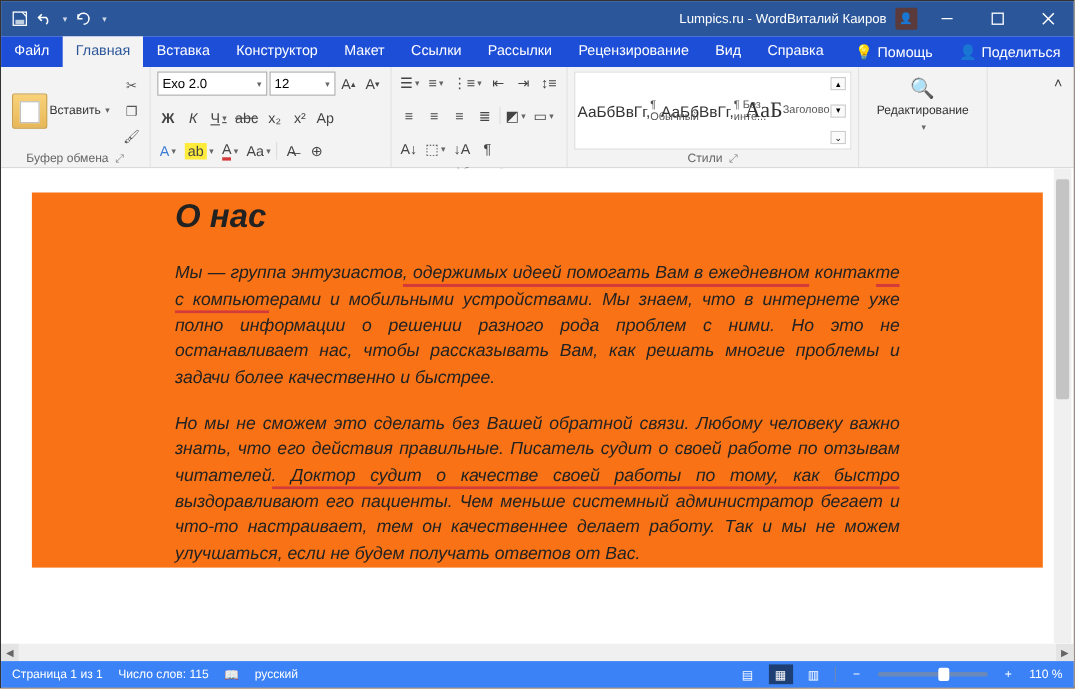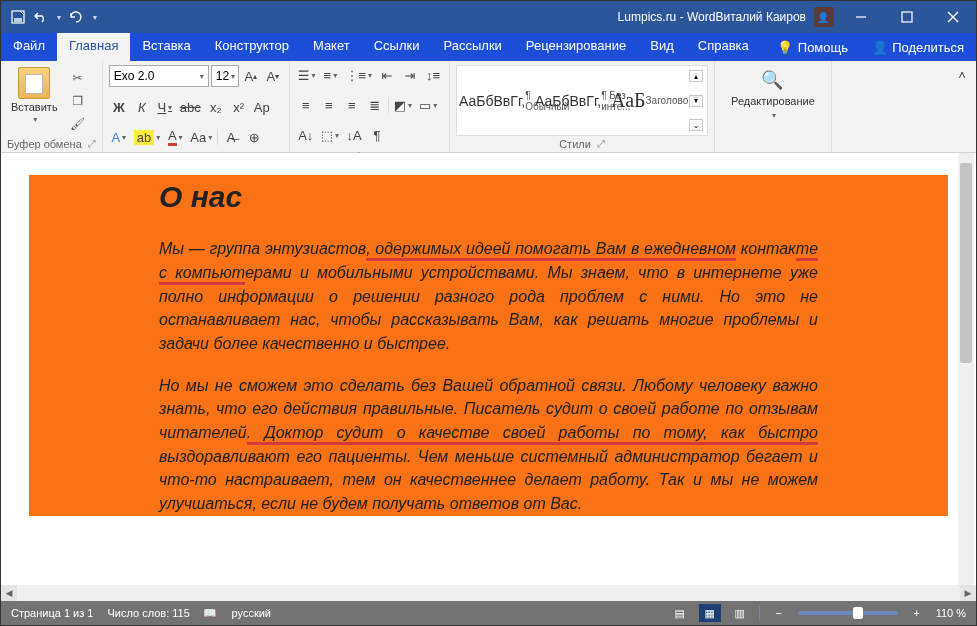--- a/index.html
+++ b/index.html
@@ -15,45 +15,45 @@
 .win-btn { width: 46px; height: 32px; display:flex; align-items:center; justify-content:center; }
 .menubar { height: 28px; background: #1d4ed8; color:#fff; display:flex; font-size:13px; }
 .menu-item { padding: 5px 12px; cursor:pointer; }
 .menu-item.active { background:#f3f3f3; color:#2b579a; }
 .menu-right { margin-left:auto; display:flex; }
 .menu-right .menu-item { display:flex; align-items:center; gap:4px; }
 .ribbon { height: 92px; background:#f3f3f3; border-bottom:1px solid #d4d4d4; display:flex; }
 .group { border-right:1px solid #e1e1e1; padding: 4px 6px 2px 6px; display:flex; flex-direction:column; justify-content:space-between; position:relative; }
 .group-body { display:flex; gap:6px; flex:1; }
 .group-label { font-size:11px; color:#666; text-align:center; padding-top:2px; display:flex; justify-content:center; align-items:center; gap:6px; }
-.paste-btn { display:flex; flex-direction:column; align-items:center; gap:2px; font-size:11px; color:#333; padding:2px 4px; }
+.paste-btn { display:flex; flex-direction:row; align-items:center; gap:2px; font-size:11px; color:#333; padding:2px 4px; }
 .paste-icon { width:32px; height:32px; background:linear-gradient(#f9d27a,#e8b757); border:1px solid #c79a3a; border-radius:2px; position:relative; }
 .paste-icon::after{ content:""; position:absolute; top:6px; left:6px; right:6px; bottom:4px; background:#fff; border:1px solid #bbb; }
 .small-col { display:flex; flex-direction:column; gap:5px; justify-content:center; }
 .sb { width:20px; height:18px; display:inline-flex; align-items:center; justify-content:center; font-size:12px; color:#555; }
 .font-row { display:flex; gap:2px; align-items:center; margin-bottom:4px; }
 .font-name { width:100px; height:22px; border:1px solid #ababab; background:#fff; font-size:12px; padding:0 4px; display:flex; align-items:center; justify-content:space-between; }
-.font-size { width:28px; height:22px; border:1px solid #ababab; background:#fff; font-size:12px; padding:0 4px; display:flex; align-items:center; justify-content:space-between; }
+.font-size { width:60px; height:22px; border:1px solid #ababab; background:#fff; font-size:12px; padding:0 4px; display:flex; align-items:center; justify-content:space-between; }
 .fbtn { min-width:20px; height:20px; font-size:13px; color:#444; display:inline-flex; align-items:center; justify-content:center; padding:0 2px; }
 .fbtn.bold{font-weight:bold;} .fbtn.ital{font-style:italic;} .fbtn.und{text-decoration:underline;}
 .caret { font-size:8px; margin-left:2px; color:#666; }
 .row { display:flex; gap:3px; align-items:center; margin-bottom:4px; }
 .style-gallery { display:flex; gap:8px; border:1px solid #ddd; background:#fff; padding:2px; }
 .style-item { width:68px; display:flex; align-items:center; font-size:10px; color:#555; }
 .style-prev { font-size:14px; color:#333; padding:2px 0; }
 .spin-col { display:flex; flex-direction:column; justify-content:space-between; padding:2px; gap:2px;}
 .spin { width:14px; height:12px; border:1px solid #ccc; background:#fafafa; font-size:8px; display:flex; align-items:center;justify-content:center;}
 .edit-btn { display:flex; flex-direction:column; align-items:center; font-size:11px; color:#333; padding:4px 10px; gap:4px;}
 .launcher { font-size:10px; color:#888; }
 .doc-area { flex:1; background:#fff; overflow:auto; position:relative; padding: 16px 28px 10px 28px; }
 .doc-page { background:#f97316; color:#222; font-size:16px; line-height:1.48; padding: 0 130px 0 130px; font-style: italic; }
 .doc-page h1 { font-size:30px; font-weight:600; margin:6px 0 18px 0; color:#222; }
 .doc-page p { margin-bottom:18px; text-align:justify; position:relative; }
 .red-u { border-bottom: 3px solid #d43a3a; border-radius:1px; padding-bottom:1px;}
-.statusbar { height:24px; background:#737373; color:#fff; display:flex; align-items:center; font-size:11px; padding:0 10px; gap:14px; }
+.statusbar { height:24px; background:#3b82f6; color:#fff; display:flex; align-items:center; font-size:11px; padding:0 10px; gap:14px; }
 .status-right { margin-left:auto; display:flex; align-items:center; gap:8px; }
 .view-btn { width:22px; height:18px; display:inline-flex; align-items:center; justify-content:center; }
 .view-btn.active { background:#1e3f73; }
 .slider { width:100px; height:4px; background:#6a89b8; position:relative; border-radius:2px; }
 .slider-thumb { position:absolute; top:-4px; left:55%; width:10px; height:12px; background:#fff; border-radius:2px; }
 .sep { width:1px; height:14px; background:#6a89b8; }
 .scrollbar-v { position:absolute; right:2px; top:0; bottom:0; width:16px; background:#f0f0f0; }
 .scroll-thumb-v { position:absolute; left:2px; right:2px; top:10px; height:200px; background:#c4c4c4; border-radius:2px; }
 .scrollbar-h { height:16px; background:#f0f0f0; display:flex; align-items:center; }
 .scroll-arrow { width:16px; height:16px; background:#e4e4e4; font-size:9px; display:flex; align-items:center;justify-content:center; color:#666; }

